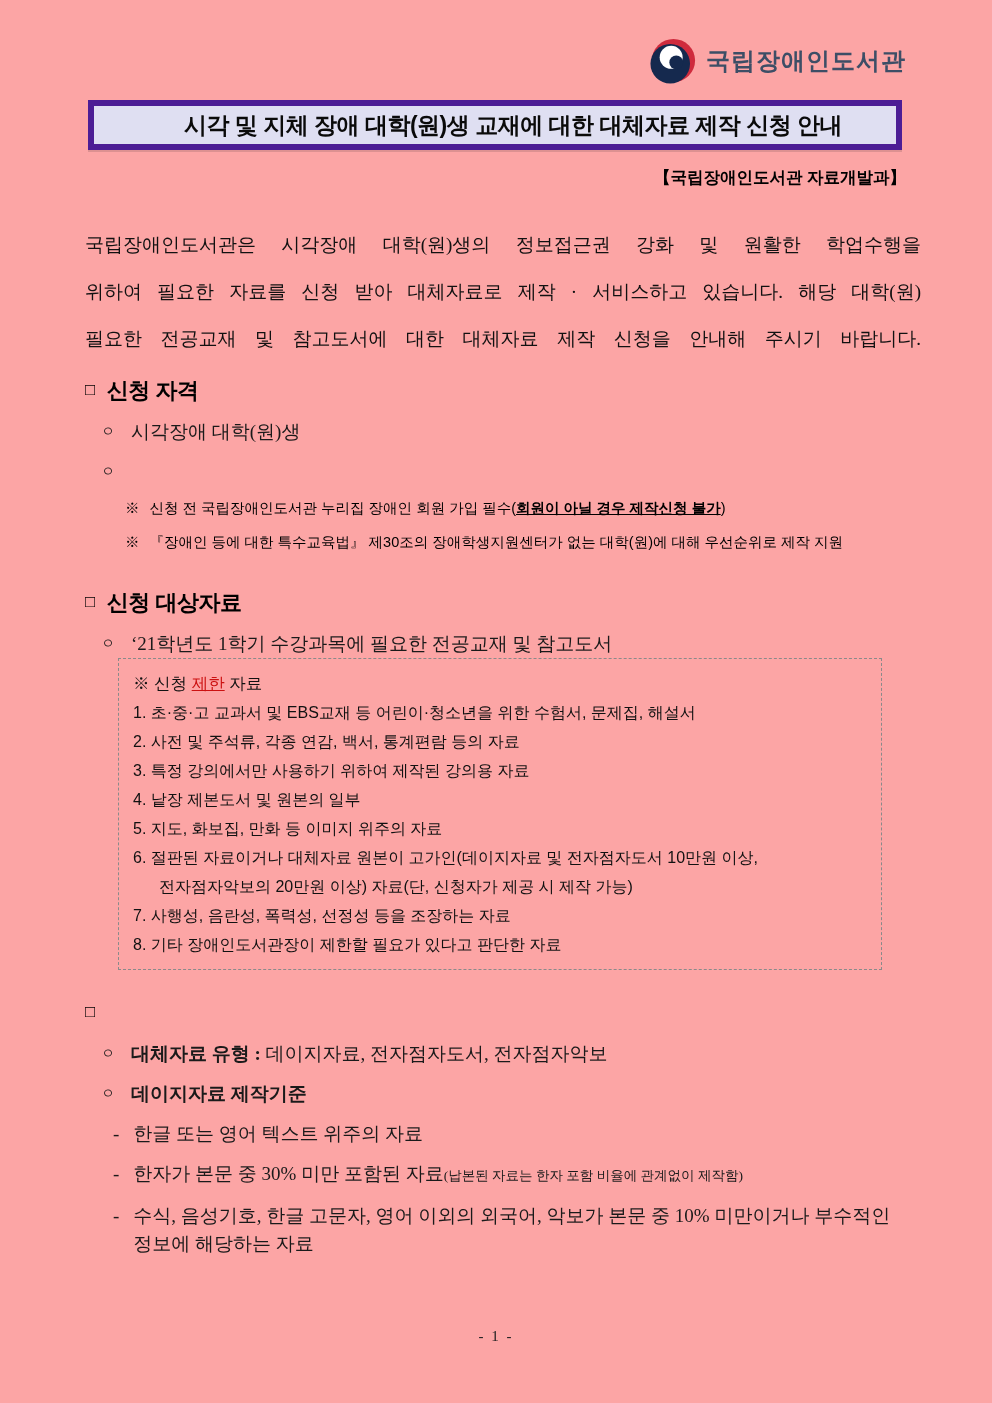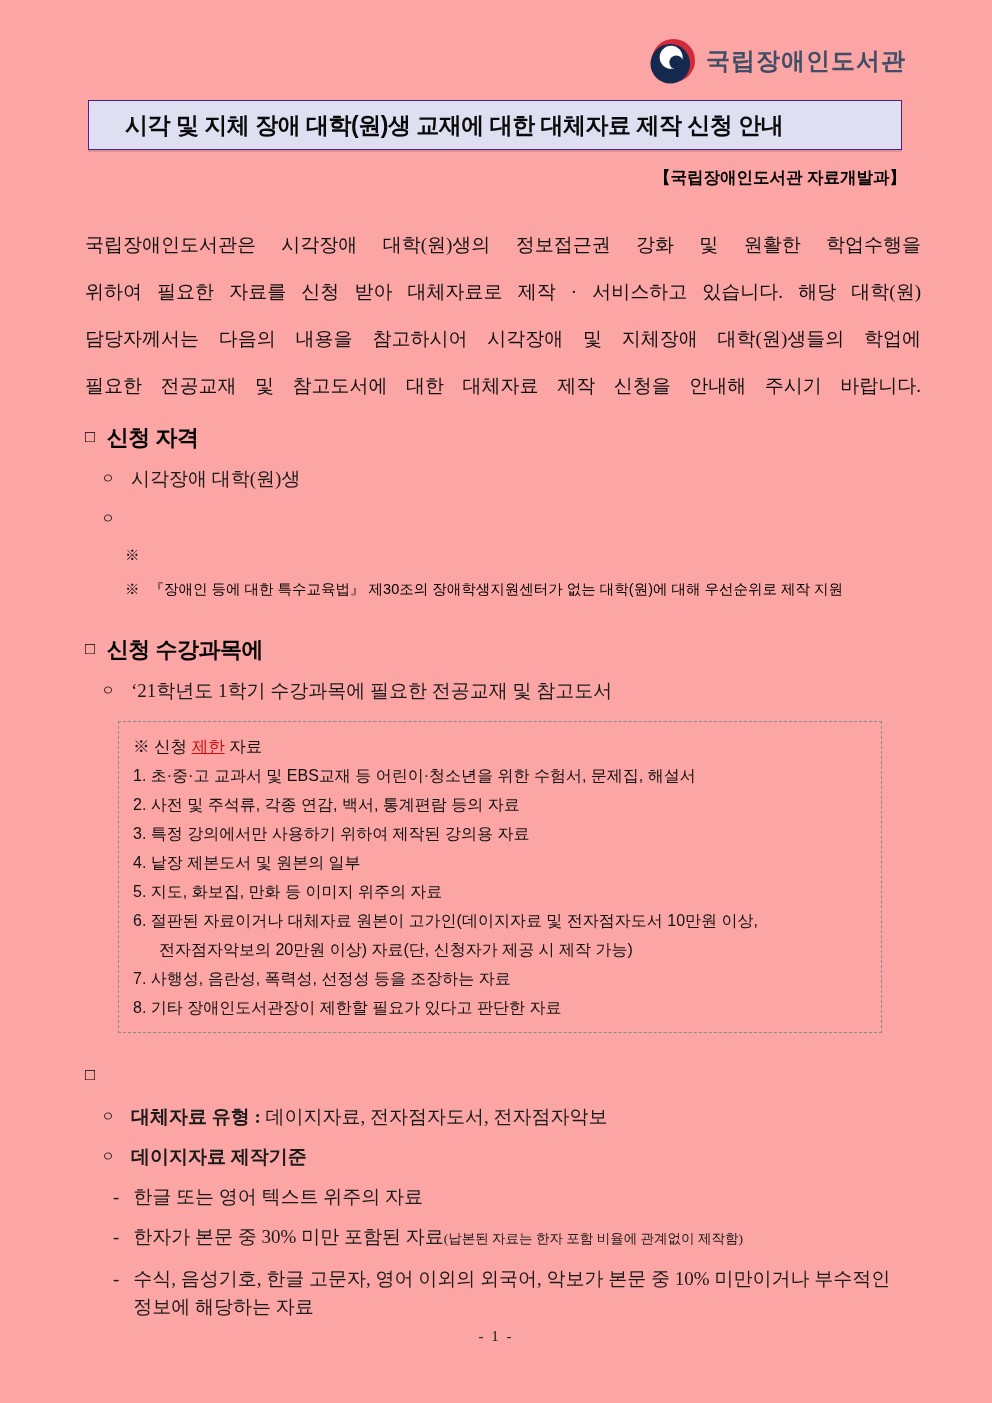--- a/index.html
+++ b/index.html
@@ -12,22 +12,22 @@
   
   .logo { position:absolute; top:38px; right:86px; display:flex; align-items:center; gap:10px; }
   .logo svg { display:block; }
   .logo-text {
     font-family:"Liberation Sans", sans-serif; font-weight:700;
     font-size:24px; letter-spacing:1px; color:#3d4e66;
   }
   
   .banner {
     position:absolute; top:100px; left:88px; width:814px; height:50px;
-    background:#dfdff2; border:1px solid #4c1d95;
-    display:flex; align-items:center; justify-content:flex-start;
+    background:#dfdff2; border:6px solid #4c1d95;
+    display:flex; align-items:center; justify-content:center;
     box-shadow:0 2px 0 rgba(0,0,0,.12);
     padding-left:36px;
   }
   .banner-title {
     font-family:"Liberation Sans", sans-serif; font-weight:700;
     font-size:23px; letter-spacing:-0.5px; color:#0a0a0a; white-space:nowrap;
   }
   .dept {
     position:absolute; top:167px; right:86px;
     font-family:"Liberation Sans", sans-serif; font-weight:700; font-size:16.5px; color:#000;
@@ -51,21 +51,21 @@
   
   .li-circle { display:flex; gap:16px; margin-top:12px; font-size:19px; line-height:28px; padding-left:16px; word-break:keep-all; }
   .li-circle .marker { font-size:14px; line-height:28px; }
   .li-circle .bold-label { font-weight:700; }
   
   .note { display:flex; gap:10px; margin-top:10px; font-size:14.5px; line-height:24px; padding-left:40px;
           font-family:"Liberation Sans", sans-serif; color:#000; word-break:keep-all; }
   .note .emph { font-weight:700; text-decoration:underline; }
   
   .box {
-    margin-top:16px; margin-left:33px; width:764px;
+    margin-left:33px; width:764px;
     border:1px dashed #8a8a8a; padding:10px 14px 10px 14px;
     font-family:"Liberation Sans", sans-serif; font-size:16px; line-height:29px; color:#111;
     word-break:keep-all;
   }
   .box-header { font-size:16.5px; }
   .box-header .red { color:#cc1111; text-decoration:underline; }
   .box-item { padding-left:26px; text-indent:-26px; }
   
   .dash-item { display:flex; gap:14px; margin-top:12px; font-size:19px; line-height:28px; padding-left:28px; word-break:keep-all; }
   .dash-item .marker { line-height:28px; }
@@ -93,45 +93,45 @@
   <div class="banner">
     <span class="banner-title">시각 및 지체 장애 대학(원)생 교재에 대한 대체자료 제작 신청 안내</span>
   </div>
 
   <div class="dept">【국립장애인도서관 자료개발과】</div>
 
   <div class="content">
 
     <p class="intro-line">국립장애인도서관은 시각장애 대학(원)생의 정보접근권 강화 및 원활한 학업수행을</p>
     <p class="intro-line">위하여 필요한 자료를 신청 받아 대체자료로 제작 · 서비스하고 있습니다. 해당 대학(원)</p>
-    <p class="intro-line">담당자께서는 다음의 내용을 참고하시어 시각장애 및 지체장애 대학(원)생들의 학업에</p>
     <p class="intro-line">필요한 전공교재 및 참고도서에 대한 대체자료 제작 신청을 안내해 주시기 바랍니다.</p>
 
     <h2 class="sec">
       <span class="sq">□</span>
       <span>신청 자격</span>
     </h2>
     <div class="li-circle">
       <span class="marker">ㅇ</span>
       <span>시각장애 대학(원)생</span>
     </div>
     <div class="li-circle">
       <span class="marker">ㅇ</span>
     </div>
     <div class="note">
       <span>※</span>
+      <span><span>신청 전 국립장애인도서관 누리집 장애인 회원 가입 필수(</span><span class="emph">회원이 아닐 경우 제작신청 불가</span><span>)</span></span>
     </div>
     <div class="note">
       <span>※</span>
       <span>『장애인 등에 대한 특수교육법』 제30조의 장애학생지원센터가 없는 대학(원)에 대해 우선순위로 제작 지원</span>
     </div>
 
     <h2 class="sec sec2">
       <span class="sq">□</span>
-      <span>신청 수강과목에</span>
+      <span>신청 대상자료</span>
     </h2>
     <div class="li-circle">
       <span class="marker">ㅇ</span>
       <span>‘21학년도 1학기 수강과목에 필요한 전공교재 및 참고도서</span>
     </div>
 
     <div class="box">
       <div class="box-header"><span>※ 신청 </span><span class="red">제한</span><span> 자료</span></div>
       <div class="box-item">1. 초·중·고 교과서 및 EBS교재 등 어린이·청소년을 위한 수험서, 문제집, 해설서</div>
       <div class="box-item">2. 사전 및 주석류, 각종 연감, 백서, 통계편람 등의 자료</div>

